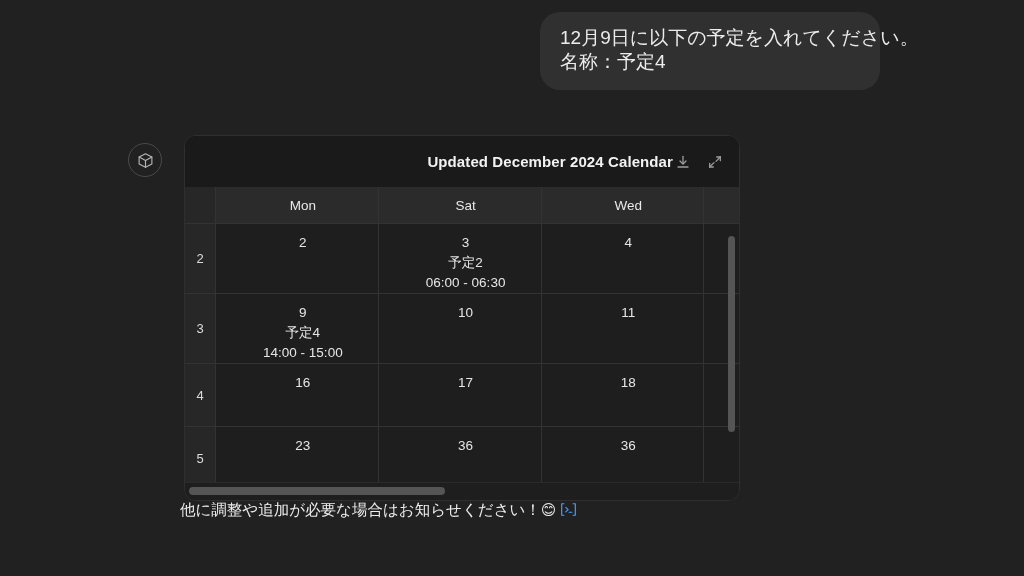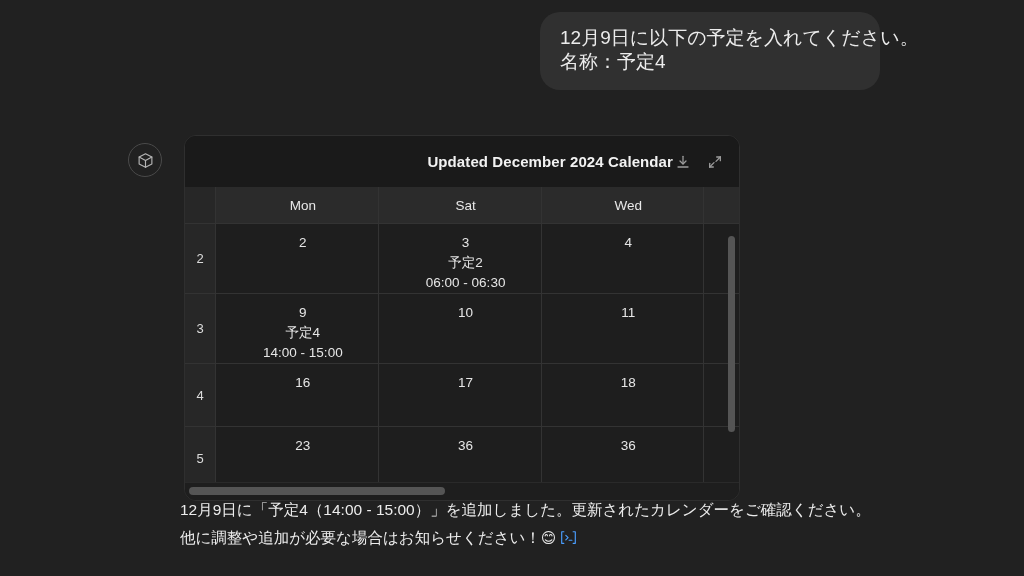--- a/index.html
+++ b/index.html
@@ -378,21 +378,20 @@
     </div>
 
     <div class="h-scroll-track">
       <div class="h-scroll-thumb"></div>
     </div>
 
   </div>
 </div>
 
 <div class="assistant">
-  <div class="line">12月9日に「予定4（14:00 - 15:00）」を追加しました。更新されたカレンダーをご確認ください。</div>
   <div class="line">
     <span>他に調整や追加が必要な場合はお知らせください！</span><span class="inline-emoji">😊</span><span class="term-icon">
       <svg width="17" height="15" viewBox="0 0 22 18" fill="none" stroke="#4a9eff" stroke-width="1.5" stroke-linecap="round" stroke-linejoin="round">
         <path d="M5 1.5H2.2v15H5"></path>
         <path d="M17 1.5h2.8v15H17"></path>
         <path d="m7.5 6.2 3 2.9-3 2.9"></path>
         <path d="M11.8 12.6h3.6"></path>
       </svg>
     </span>
   </div>

